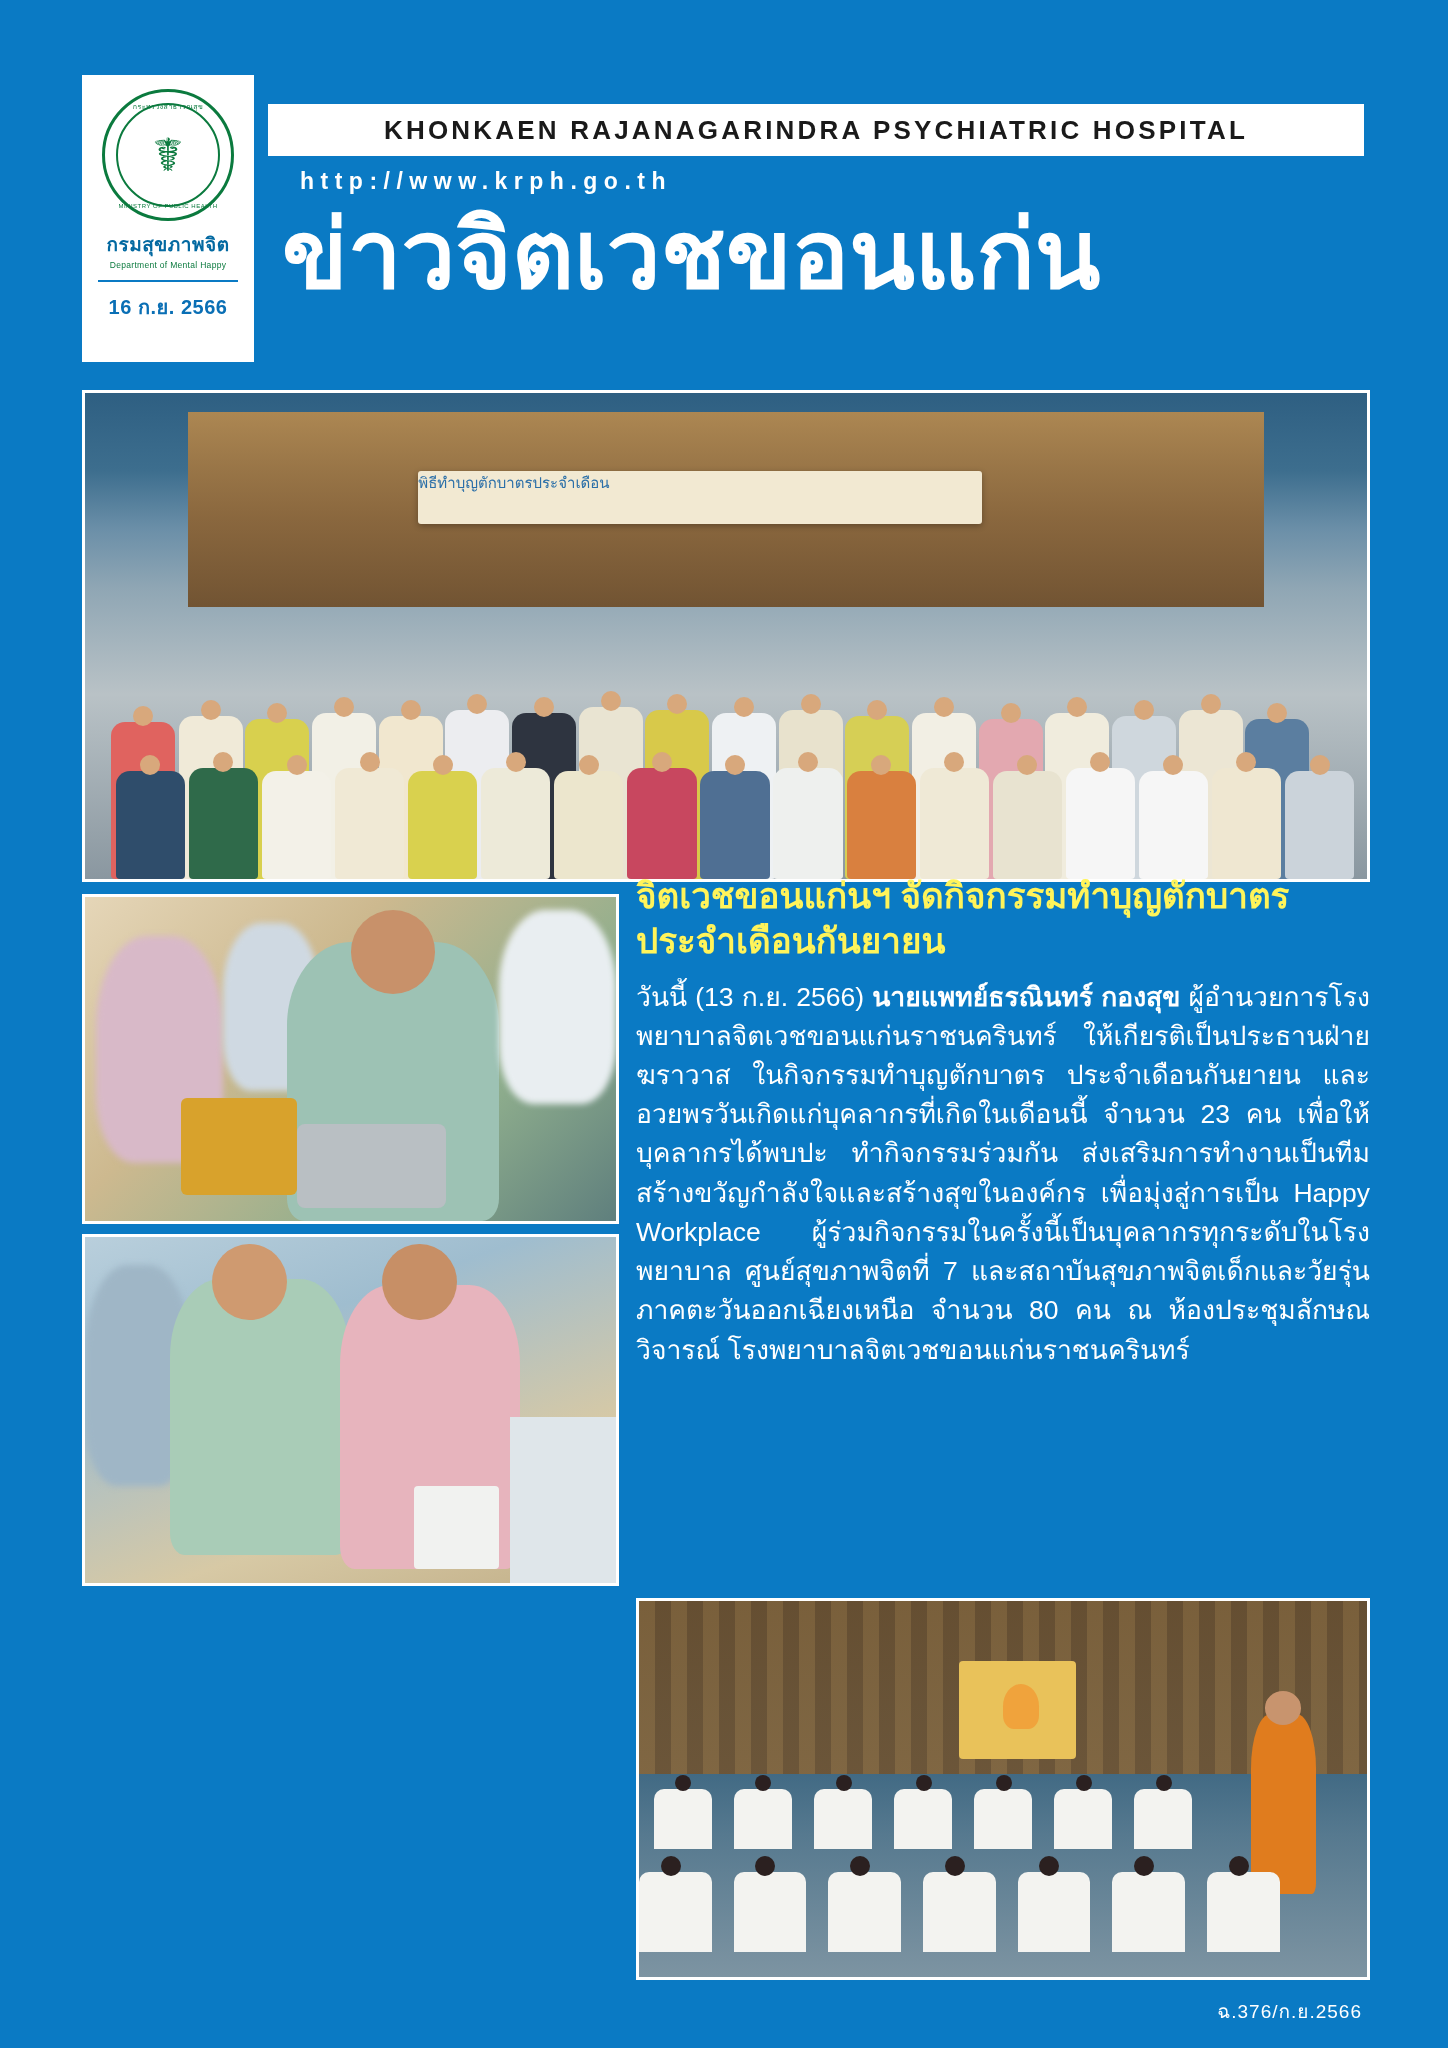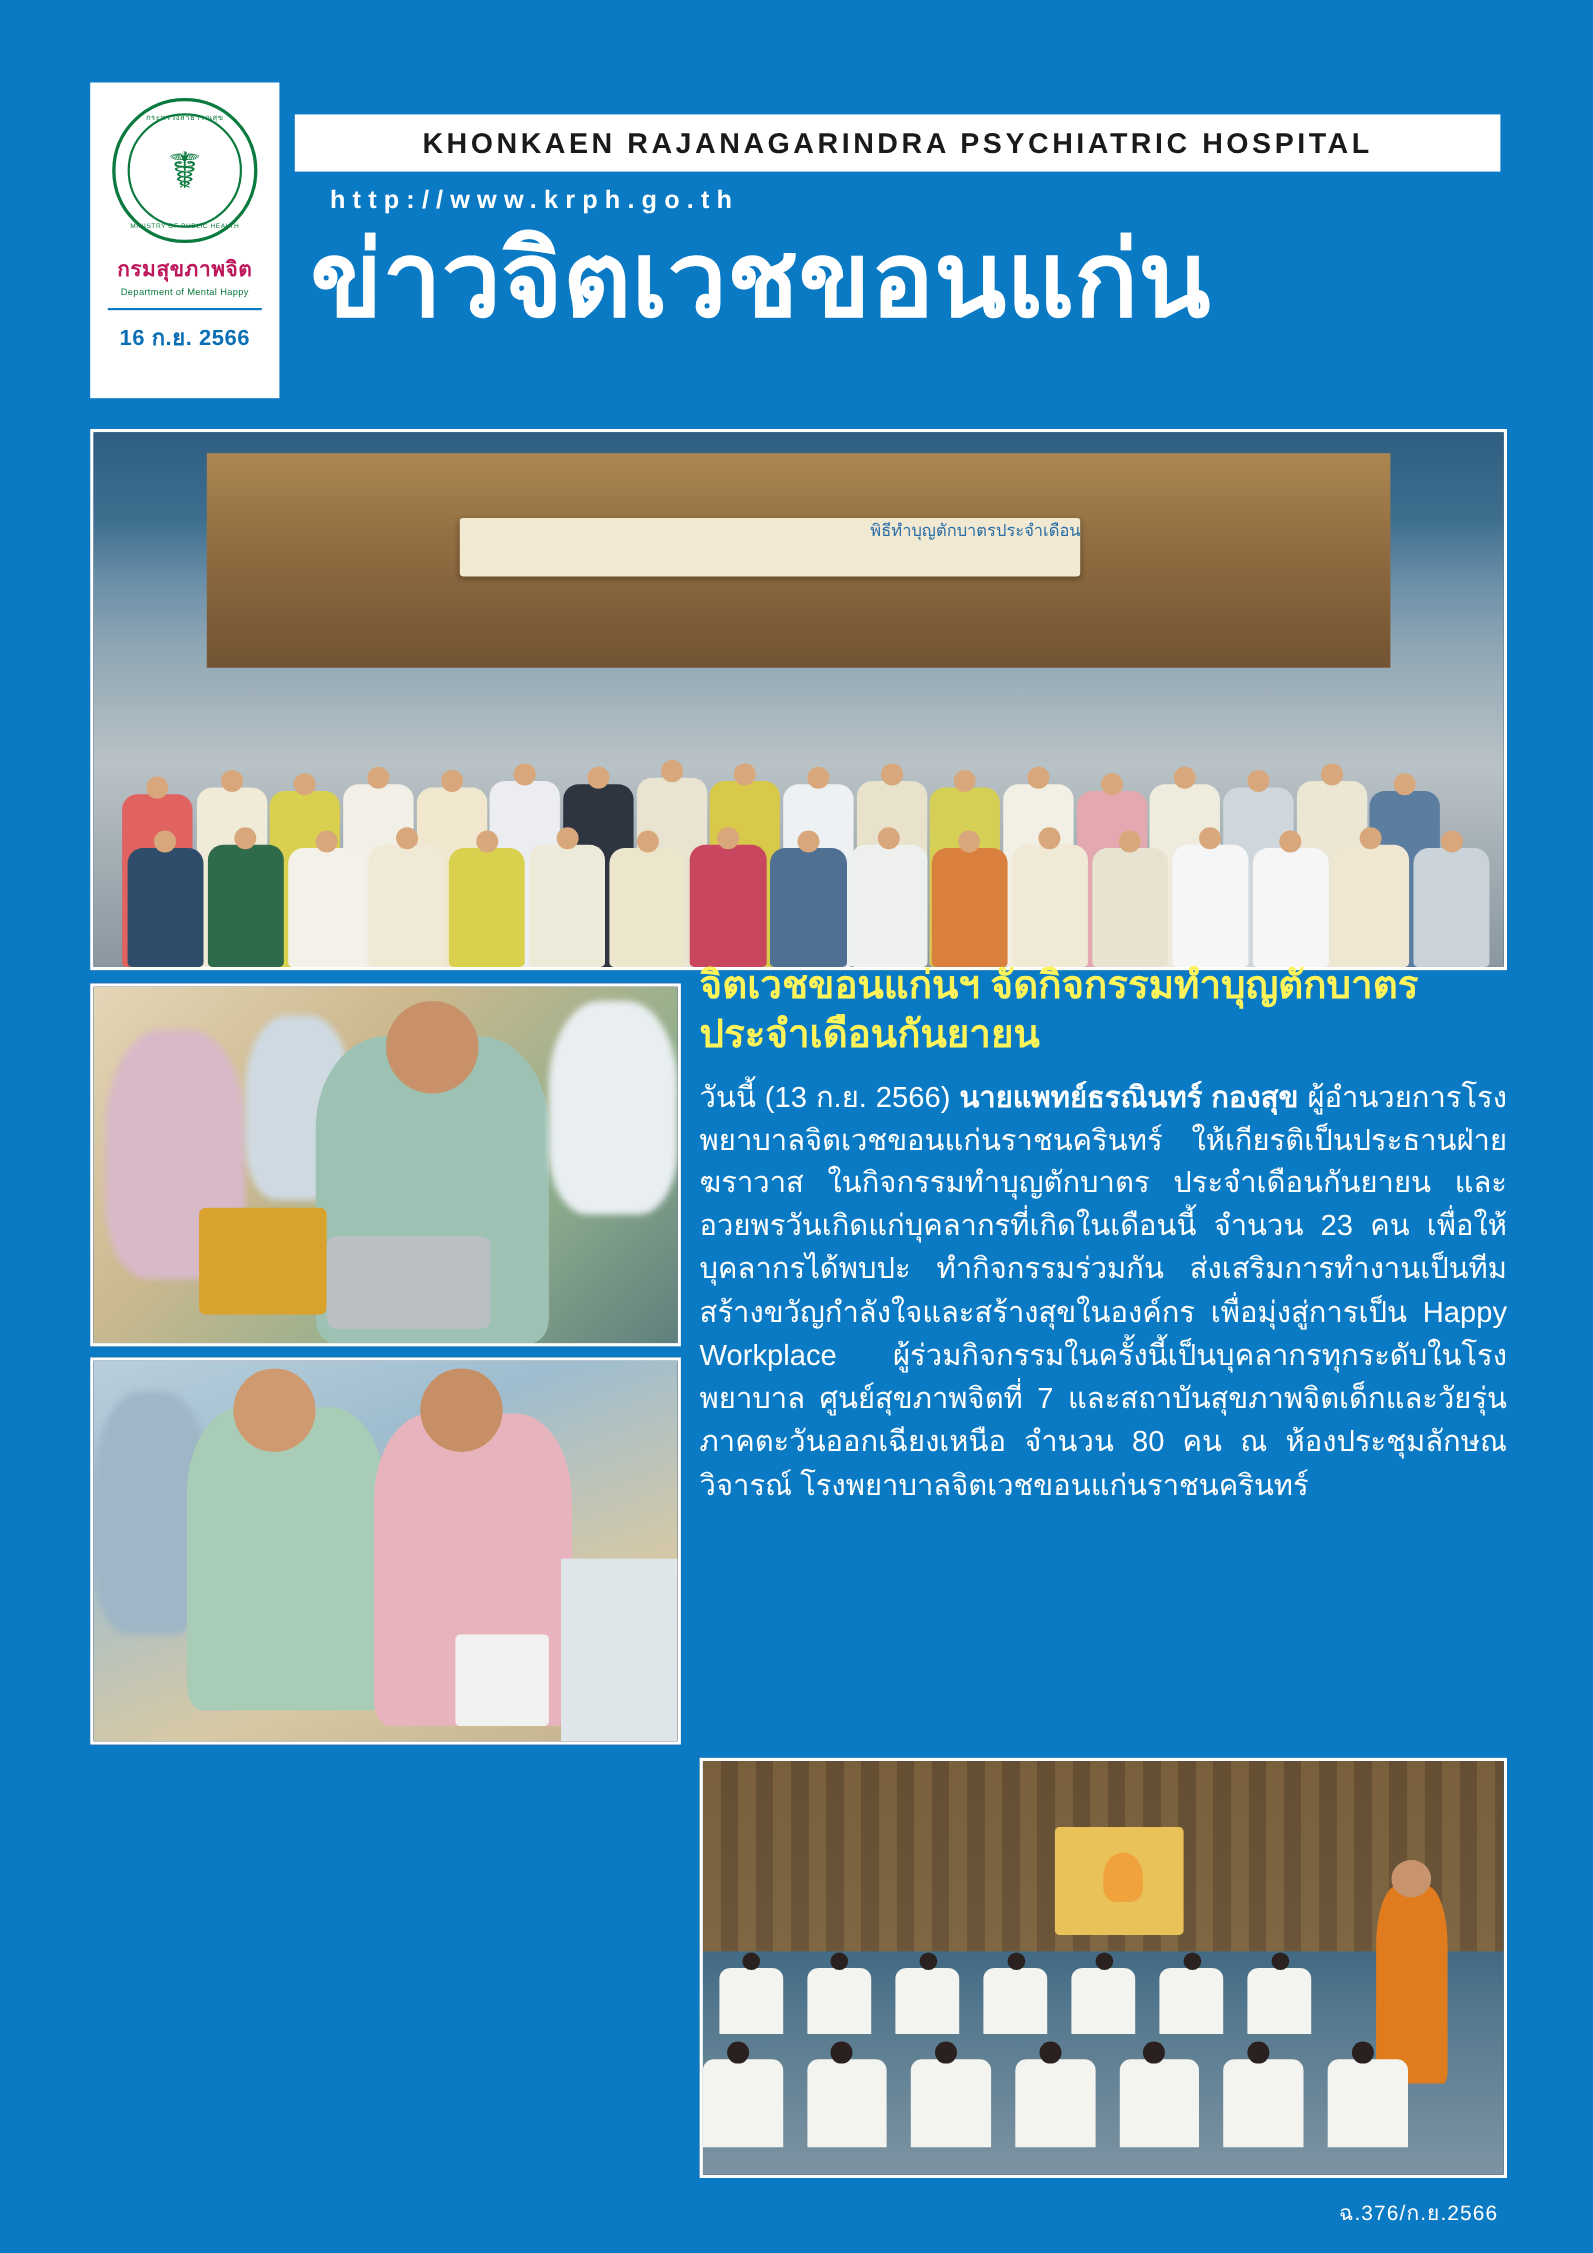--- a/index.html
+++ b/index.html
@@ -64,21 +64,21 @@
     color: #0b7a3e;
     font-size: 7px;
     letter-spacing: .5px;
   }
   .logo-emblem .ring-text-top { top: 9px; }
   .logo-emblem .ring-text-bottom { bottom: 9px; font-size: 6px; }
   .logo-thai {
     margin-top: 8px;
     font-size: 19px;
     font-weight: bold;
-    color: #be185d;
+    color: #0369a1;
     letter-spacing: .5px;
   }
   .logo-eng {
     font-size: 8.5px;
     color: #0b7a3e;
     letter-spacing: .3px;
     margin-top: 1px;
   }
   .logo-divider {
     width: 140px;
@@ -187,21 +187,21 @@
     background: linear-gradient(180deg,#b78a4e 0%,#8d6435 55%,#6e4c27 100%);
     opacity: .92;
   }
   .hero-banner {
     position: absolute; left: 26%; top: 16%; width: 44%; height: 11%;
     background: #f2e9d2;
     border-radius: 3px;
     box-shadow: 0 2px 6px rgba(0,0,0,.3);
   }
   .hero-banner .bt {
-    font-size: 15px; color: #2b6fa8; text-align: right; line-height: 1.6;
+    font-size: 15px; color: #2b6fa8; text-align: left; line-height: 1.6;
     white-space: nowrap; overflow: hidden;
   }
   .crowd {
     position: absolute; left: 0; right: 0; bottom: 0; height: 62%;
   }
   .person {
     position: absolute; bottom: 0;
     border-radius: 14px 14px 4px 4px;
   }
   .person::after {

